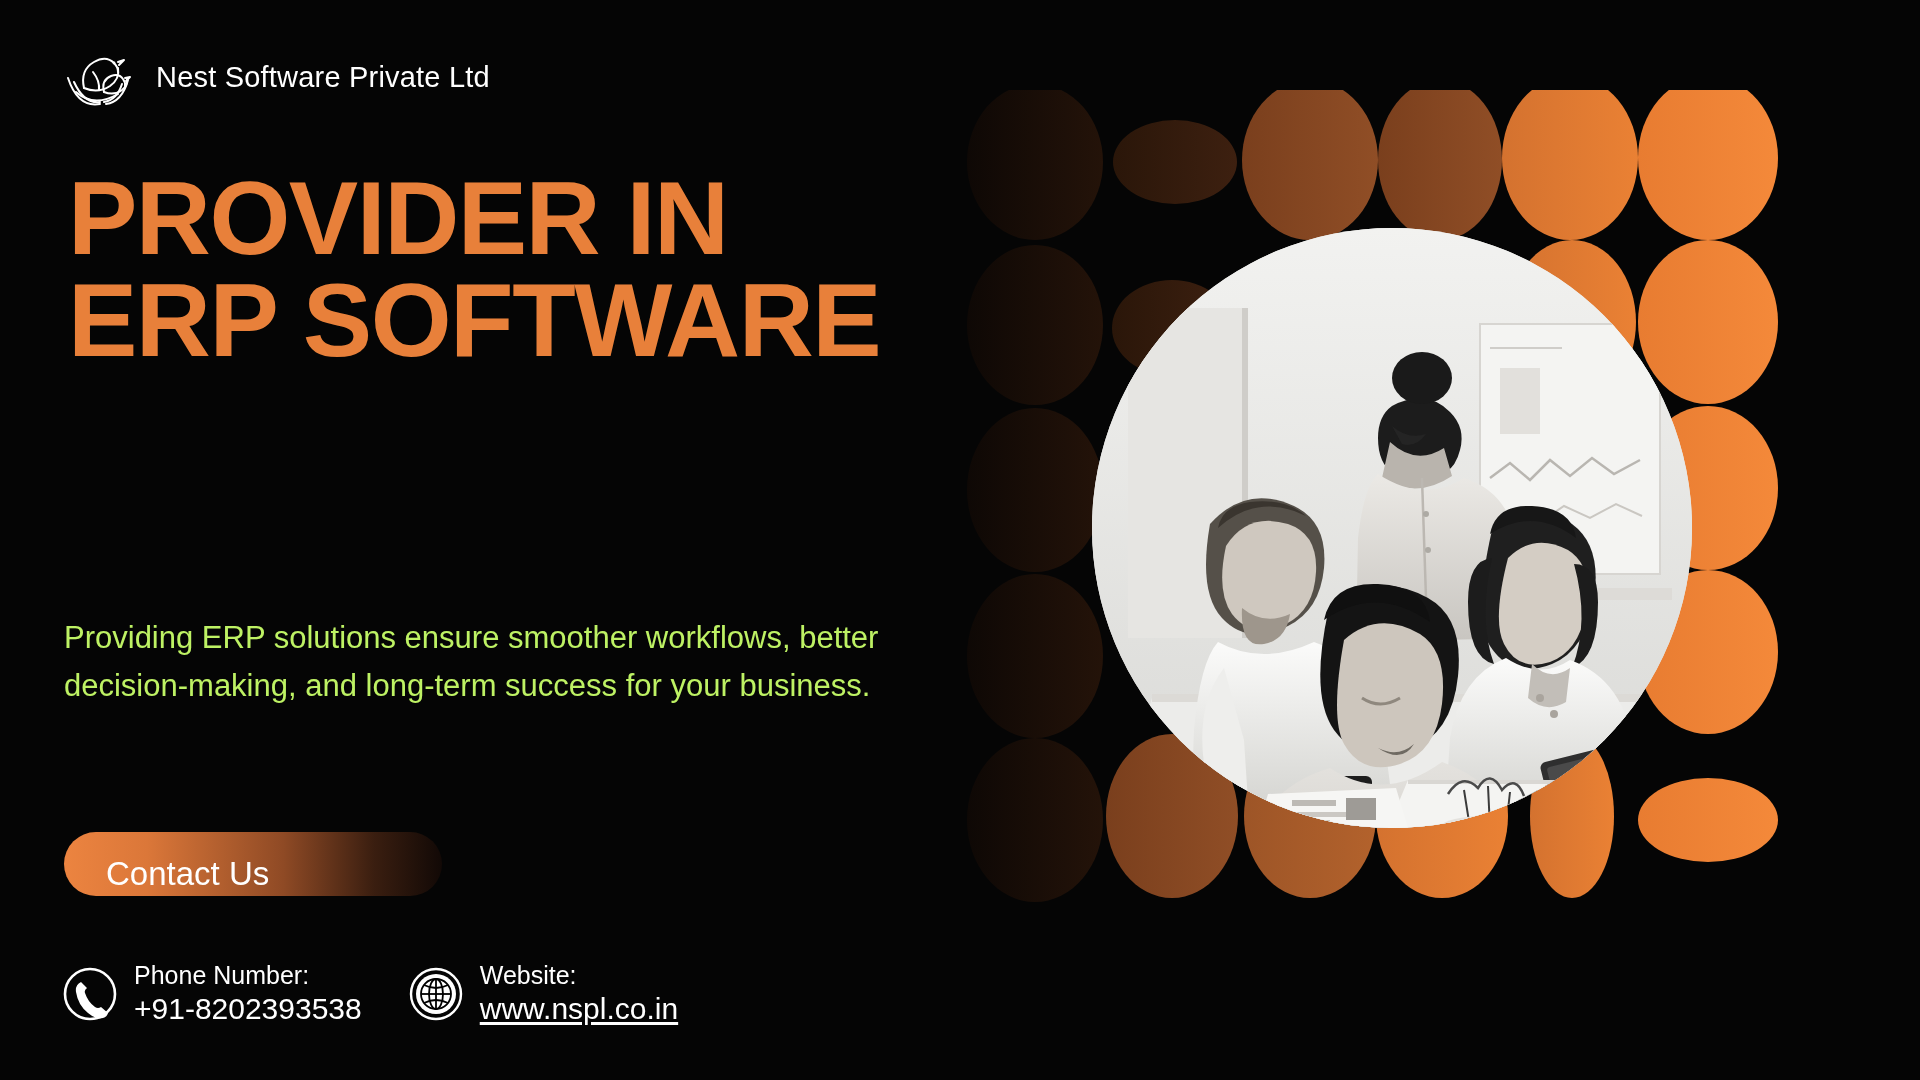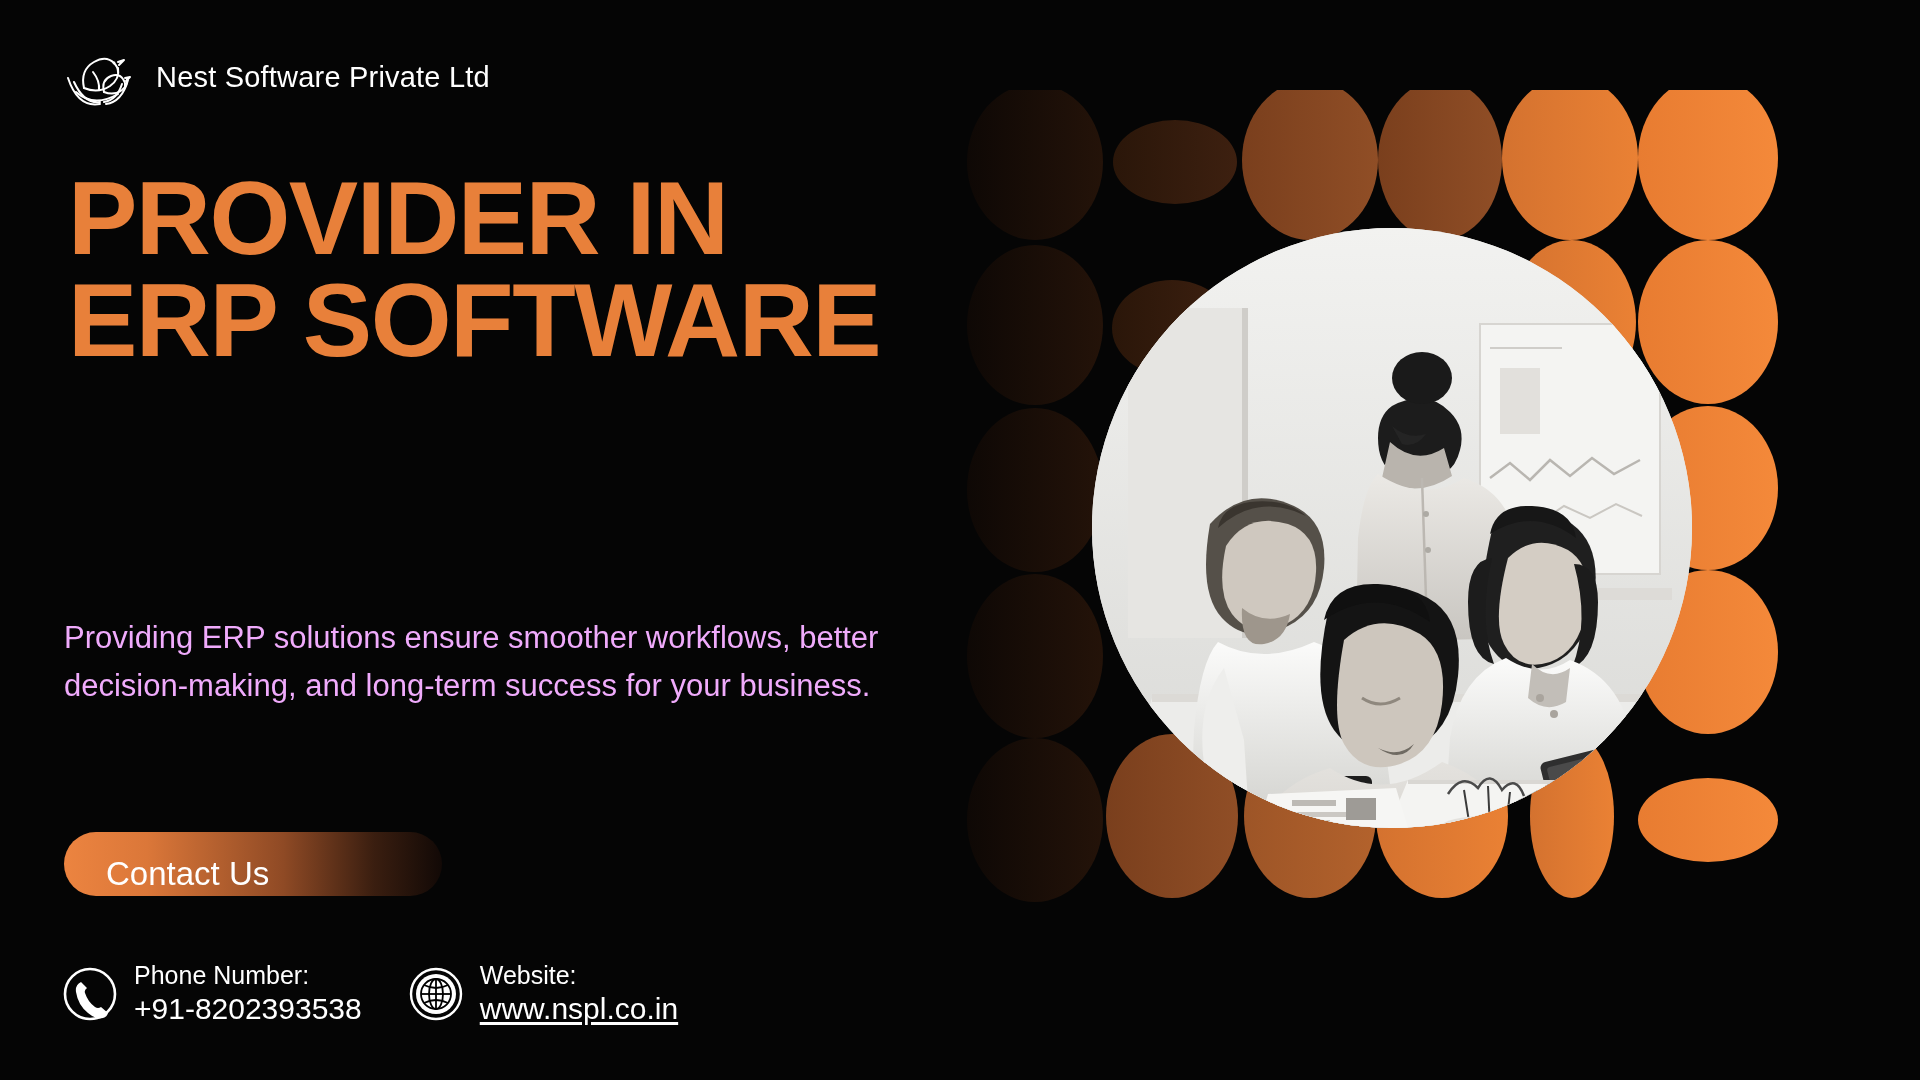--- a/index.html
+++ b/index.html
@@ -62,21 +62,21 @@
     font-weight:700;
     letter-spacing:-1.5px;
     text-transform:uppercase;
   }
   .headline .hl-line { display:block; white-space:nowrap; }
 
   
   .subcopy {
     position:absolute; left:64px; top:614px;
     width:860px;
-    color:#f0abfc;
+    color:#bef264;
     font-size:31px;
     line-height:1.56;
     font-weight:400;
   }
 
   
   .cta {
     position:absolute; left:64px; top:832px;
     width:378px; height:64px;
     border:0; cursor:pointer;

